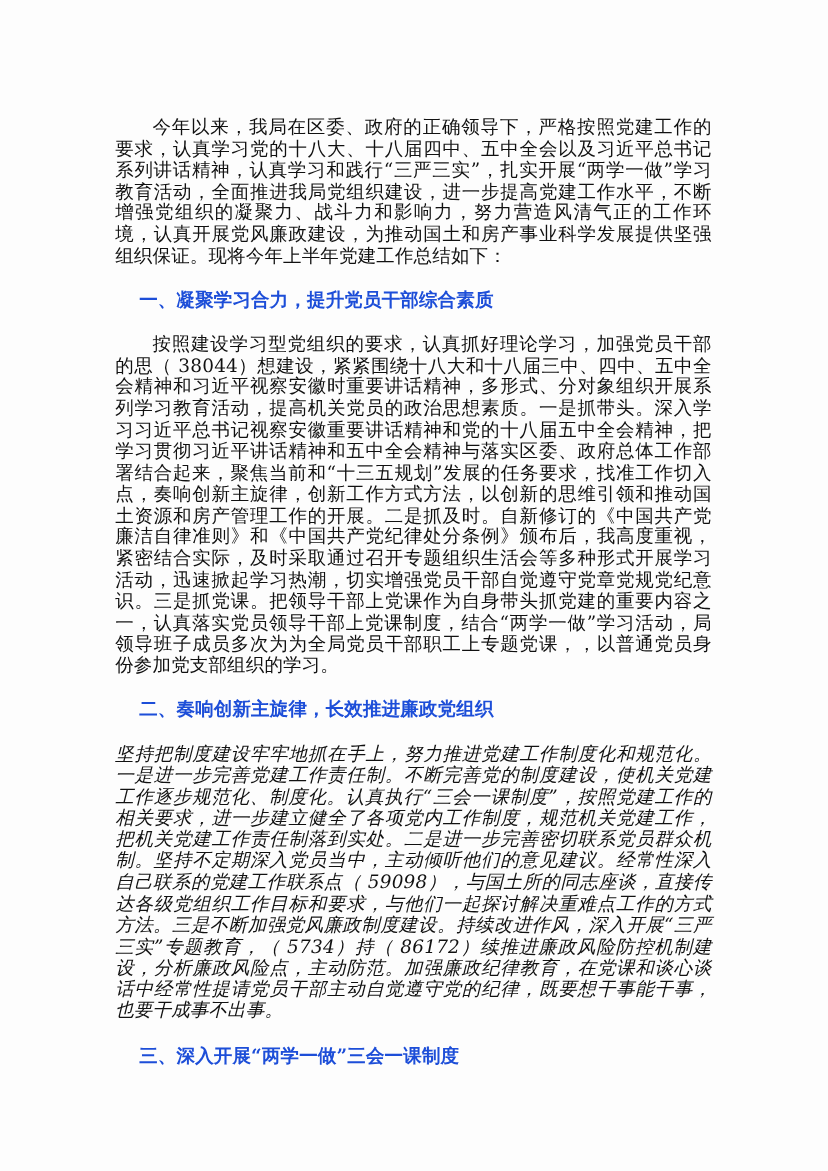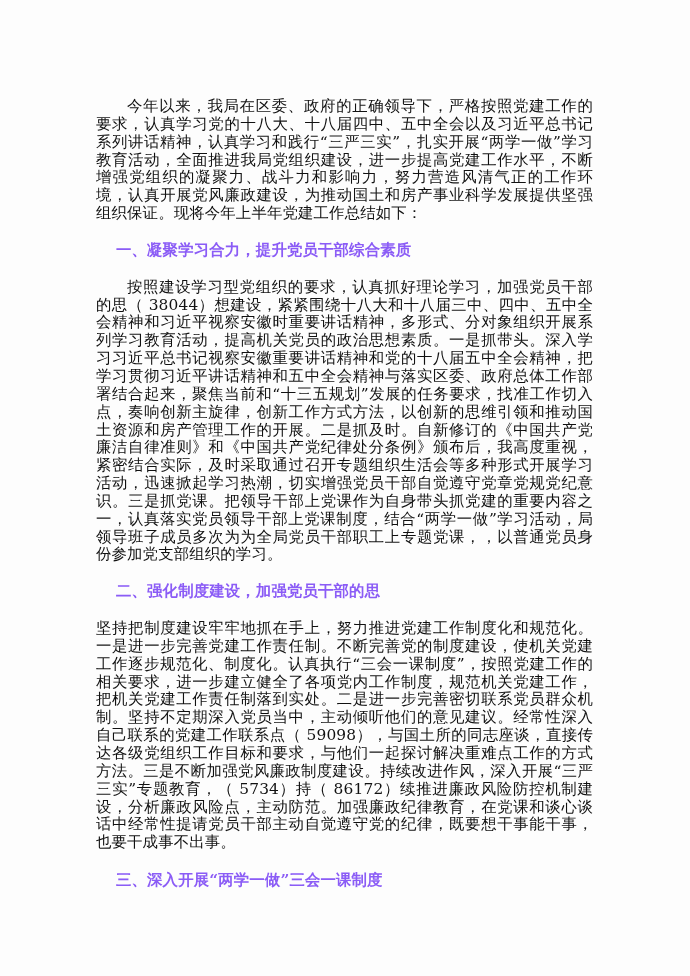--- a/index.html
+++ b/index.html
@@ -41,32 +41,33 @@
     text-justify: inter-ideograph;
     letter-spacing: 0.15px;
     word-break: break-all;
     text-indent: 31px;
     font-weight: 400;
     color: #111;
   }
 
   p.para.no-indent {
     text-indent: 0;
+    font-style: italic;
   }
 
   
   p.heading {
     margin: 0;
     font-size: 15.4px;
     line-height: 17.85px;
     font-weight: 700;
     text-indent: 20px;
     letter-spacing: 0.15px;
     text-align: left;
-    color: #8b5cf6;
+    color: #1d4ed8;
   }
   .gap-md { height: 19px; }
   .gap-lg { height: 20px; }
 </style>
 </head>
 <body>
 
 <div class="page">
   <div class="doc-body">
 
@@ -75,21 +76,21 @@
     <div class="gap-md"></div>
 
     <p class="heading">一、凝聚学习合力，提升党员干部综合素质</p>
 
     <div class="gap-md"></div>
 
     <p class="para">按照建设学习型党组织的要求，认真抓好理论学习，加强党员干部的思（ 38044）想建设，紧紧围绕十八大和十八届三中、四中、五中全会精神和习近平视察安徽时重要讲话精神，多形式、分对象组织开展系列学习教育活动，提高机关党员的政治思想素质。一是抓带头。深入学习习近平总书记视察安徽重要讲话精神和党的十八届五中全会精神，把学习贯彻习近平讲话精神和五中全会精神与落实区委、政府总体工作部署结合起来，聚焦当前和“十三五规划”发展的任务要求，找准工作切入点，奏响创新主旋律，创新工作方式方法，以创新的思维引领和推动国土资源和房产管理工作的开展。二是抓及时。自新修订的《中国共产党廉洁自律准则》和《中国共产党纪律处分条例》颁布后，我高度重视，紧密结合实际，及时采取通过召开专题组织生活会等多种形式开展学习活动，迅速掀起学习热潮，切实增强党员干部自觉遵守党章党规党纪意识。三是抓党课。把领导干部上党课作为自身带头抓党建的重要内容之一，认真落实党员领导干部上党课制度，结合“两学一做”学习活动，局领导班子成员多次为为全局党员干部职工上专题党课，，以普通党员身份参加党支部组织的学习。</p>
 
     <div class="gap-md"></div>
 
-    <p class="heading">二、强化制度建设，加强党员干部的思</p>
+    <p class="heading">二、奏响创新主旋律，长效推进廉政党组织</p>
 
     <div class="gap-md"></div>
 
     <p class="para no-indent">坚持把制度建设牢牢地抓在手上，努力推进党建工作制度化和规范化。一是进一步完善党建工作责任制。不断完善党的制度建设，使机关党建工作逐步规范化、制度化。认真执行“三会一课制度”，按照党建工作的相关要求，进一步建立健全了各项党内工作制度，规范机关党建工作，把机关党建工作责任制落到实处。二是进一步完善密切联系党员群众机制。坚持不定期深入党员当中，主动倾听他们的意见建议。经常性深入自己联系的党建工作联系点（ 59098），与国土所的同志座谈，直接传达各级党组织工作目标和要求，与他们一起探讨解决重难点工作的方式方法。三是不断加强党风廉政制度建设。持续改进作风，深入开展“三严三实”专题教育，（ 5734）持（ 86172）续推进廉政风险防控机制建设，分析廉政风险点，主动防范。加强廉政纪律教育，在党课和谈心谈话中经常性提请党员干部主动自觉遵守党的纪律，既要想干事能干事，也要干成事不出事。</p>
 
     <div class="gap-lg"></div>
 
     <p class="heading">三、深入开展“两学一做”三会一课制度</p>
 
   </div>

